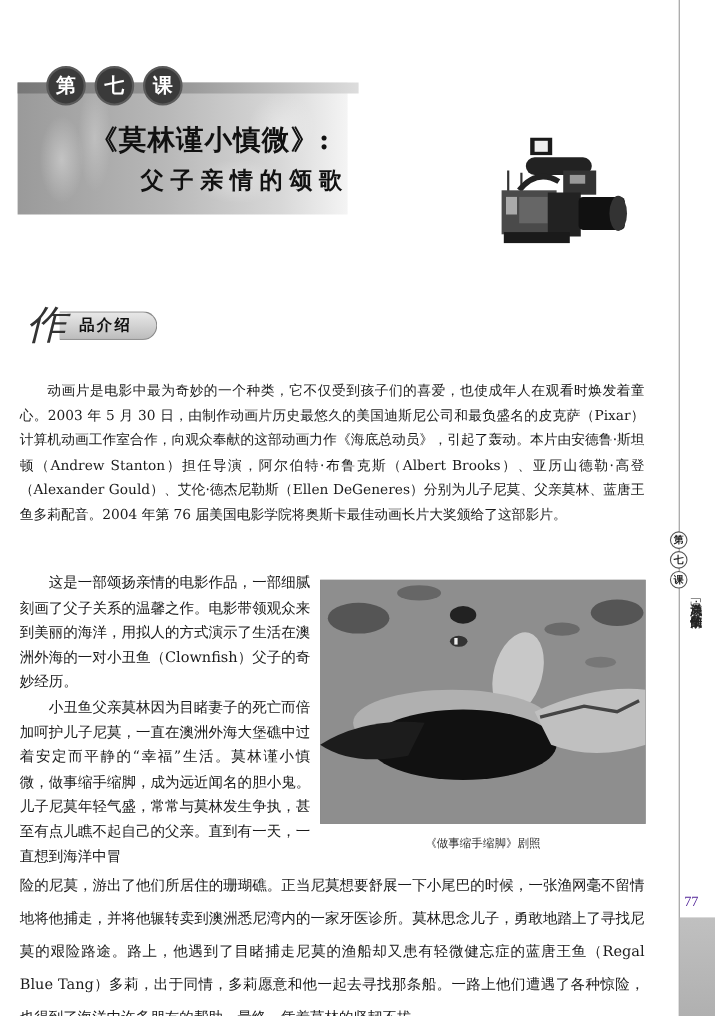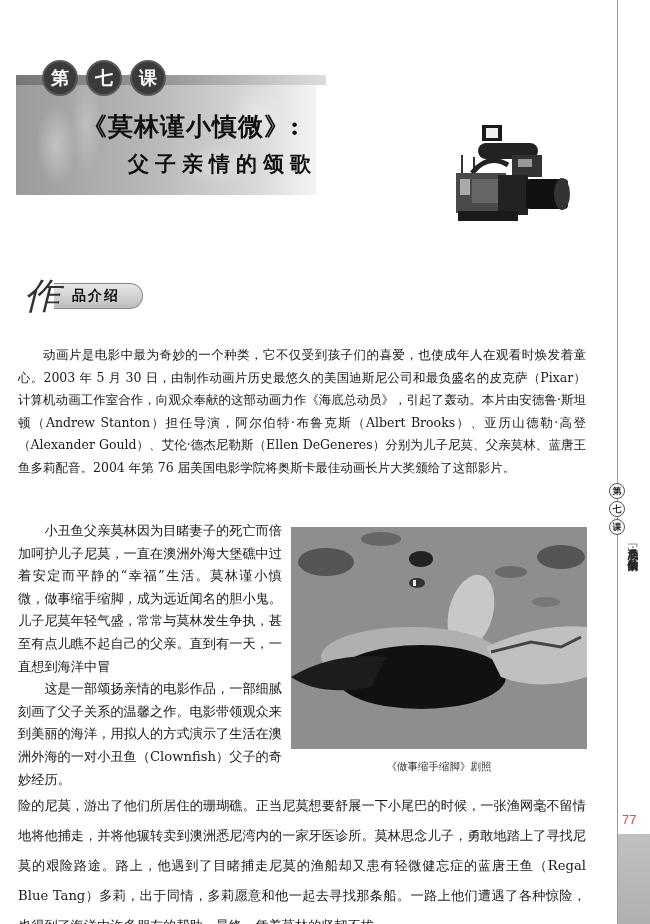--- a/index.html
+++ b/index.html
@@ -55,21 +55,21 @@
     width: 14px; height: 14px; border-radius: 50%; border: 1px solid #555;
     background: #fff; font-size: 9px; font-weight: bold;
     display: flex; align-items: center; justify-content: center; color: #222;
   }
   .margin-title {
     position: absolute; left: 624px; top: 540px; width: 16px;
     font-size: 11px; line-height: 15px; writing-mode: vertical-rl; color: #222;
   }
   .page-number {
     position: absolute; left: 622px; top: 812px;
-    font-family: Liberation Sans, sans-serif; font-size: 13px; color: #ef4444;
+    font-family: Liberation Serif, serif; font-size: 13px; color: #4c1d95;
   }
   .page-tab {
     position: absolute; left: 618px; top: 834px; width: 32px; height: 90px;
     background: linear-gradient(180deg, #c0c0c0, #b0b0b0);
   }
 
   
   .section-head { position: absolute; left: 24px; top: 278px; display: flex; align-items: center; }
   .section-big {
     font-size: 36px; color: #333; font-style: italic; font-weight: normal;
@@ -137,22 +137,22 @@
 </svg>
 
 <div class="section-head">
   <span class="section-big">作</span>
   <span class="section-pill">品介绍</span>
 </div>
 
 <p class="para intro">动画片是电影中最为奇妙的一个种类，它不仅受到孩子们的喜爱，也使成年人在观看时焕发着童心。2003 年 5 月 30 日，由制作动画片历史最悠久的美国迪斯尼公司和最负盛名的皮克萨（Pixar）计算机动画工作室合作，向观众奉献的这部动画力作《海底总动员》，引起了轰动。本片由安德鲁·斯坦顿（Andrew Stanton）担任导演，阿尔伯特·布鲁克斯（Albert Brooks）、亚历山德勒·高登（Alexander Gould）、艾伦·德杰尼勒斯（Ellen DeGeneres）分别为儿子尼莫、父亲莫林、蓝唐王鱼多莉配音。2004 年第 76 届美国电影学院将奥斯卡最佳动画长片大奖颁给了这部影片。</p>
 
 <div class="para left-col">
+  <p style="margin:0;">这是一部颂扬亲情的电影作品，一部细腻刻画了父子关系的温馨之作。电影带领观众来到美丽的海洋，用拟人的方式演示了生活在澳洲外海的一对小丑鱼（Clownfish）父子的奇妙经历。</p>
   <p style="margin:0;">小丑鱼父亲莫林因为目睹妻子的死亡而倍加呵护儿子尼莫，一直在澳洲外海大堡礁中过着安定而平静的“幸福”生活。莫林谨小慎微，做事缩手缩脚，成为远近闻名的胆小鬼。儿子尼莫年轻气盛，常常与莫林发生争执，甚至有点儿瞧不起自己的父亲。直到有一天，一直想到海洋中冒</p>
-  <p style="margin:0;">这是一部颂扬亲情的电影作品，一部细腻刻画了父子关系的温馨之作。电影带领观众来到美丽的海洋，用拟人的方式演示了生活在澳洲外海的一对小丑鱼（Clownfish）父子的奇妙经历。</p>
 </div>
 
 <div class="photo">
   <svg width="296" height="222" viewBox="0 0 296 222">
     <rect width="296" height="222" fill="#8e8e8e"></rect>
 
     <ellipse cx="35" cy="35" rx="28" ry="14" fill="#555"></ellipse>
     <ellipse cx="90" cy="12" rx="20" ry="7" fill="#666"></ellipse>
     <ellipse cx="270" cy="30" rx="24" ry="12" fill="#555"></ellipse>
     <ellipse cx="220" cy="45" rx="16" ry="6" fill="#6a6a6a"></ellipse>

